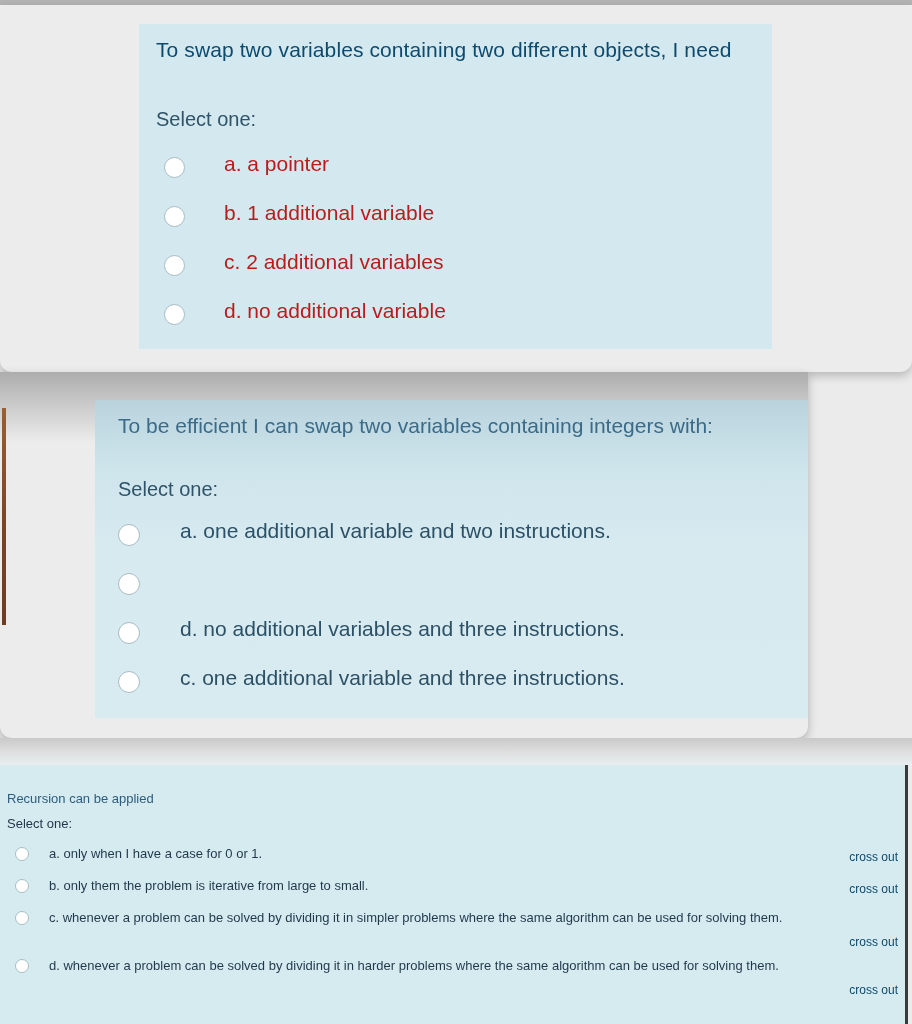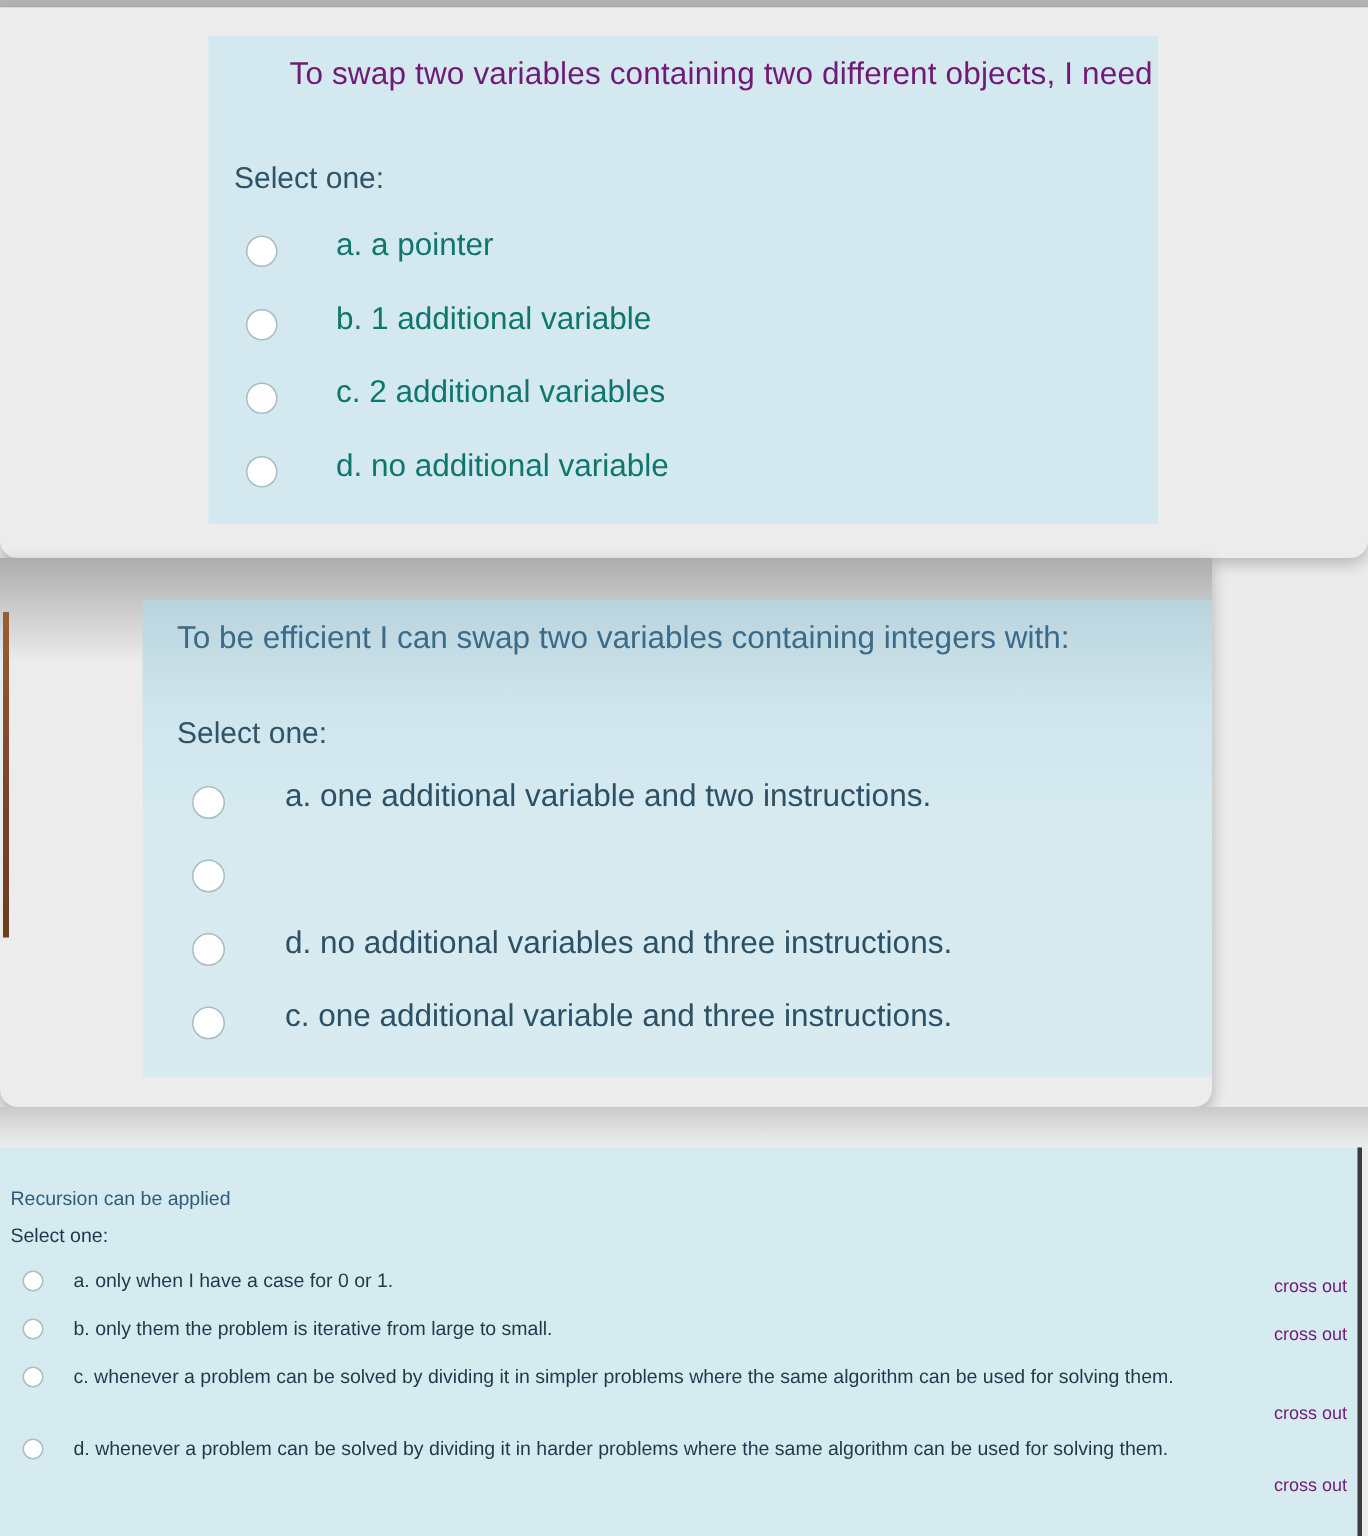--- a/index.html
+++ b/index.html
@@ -46,23 +46,22 @@
     left: 139px; top: 19px;
     width: 633px; height: 325px;
     background: #d4e8ef;
     overflow: hidden;
   }
   .q1-stem {
     position: absolute;
     left: 17px; top: 14px;
     white-space: nowrap;
     font-size: 21px;
-    color: #701a75;
+    color: #0c4a6e;
     letter-spacing: 0.1px;
-    margin-left: 37px;
   }
   .q1-select {
     position: absolute;
     left: 17px; top: 84px;
     font-size: 20px;
     color: #2f5469;
   }
   .q1-opts {
     position: absolute;
     left: 25px; top: 122px;
@@ -78,21 +77,21 @@
     width: 21px; height: 21px;
     border-radius: 50%;
     background: #ffffff;
     border: 1px solid #a9bcc3;
     box-sizing: border-box;
   }
   .q1-label {
     position: absolute;
     left: 60px; top: 6px;
     font-size: 21px;
-    color: #0f766e;
+    color: #b91c1c;
     white-space: nowrap;
   }
 
   
   .card-two {
     position: absolute;
     left: 0; top: 372px;
     width: 808px; height: 366px;
     background: #ececec;
     border-bottom-left-radius: 12px;
@@ -128,21 +127,21 @@
     white-space: nowrap;
   }
   .q2-select {
     position: absolute;
     left: 23px; top: 78px;
     font-size: 20px;
     color: #2f5469;
   }
   .q2-opts {
     position: absolute;
-    left: 33px; top: 114px;
+    left: 23px; top: 114px;
     width: 680px;
   }
   .q2-opt {
     position: relative;
     height: 49px;
   }
   .q2-radio {
     position: absolute;
     left: 0; top: 10px;
     width: 22px; height: 22px;
@@ -216,21 +215,21 @@
     font-size: 13px;
     line-height: 21px;
     color: #1f384a;
     padding-top: 2px;
   }
   .q3-cross {
     position: absolute;
     right: 3px;
     bottom: 4px;
     font-size: 12px;
-    color: #701a75;
+    color: #0c4a6e;
     text-decoration: none;
     white-space: nowrap;
   }
   .q3-opt.short .q3-cross { bottom: 9px; }
 </style>
 </head>
 <body>
 
 <div class="screen">
 

